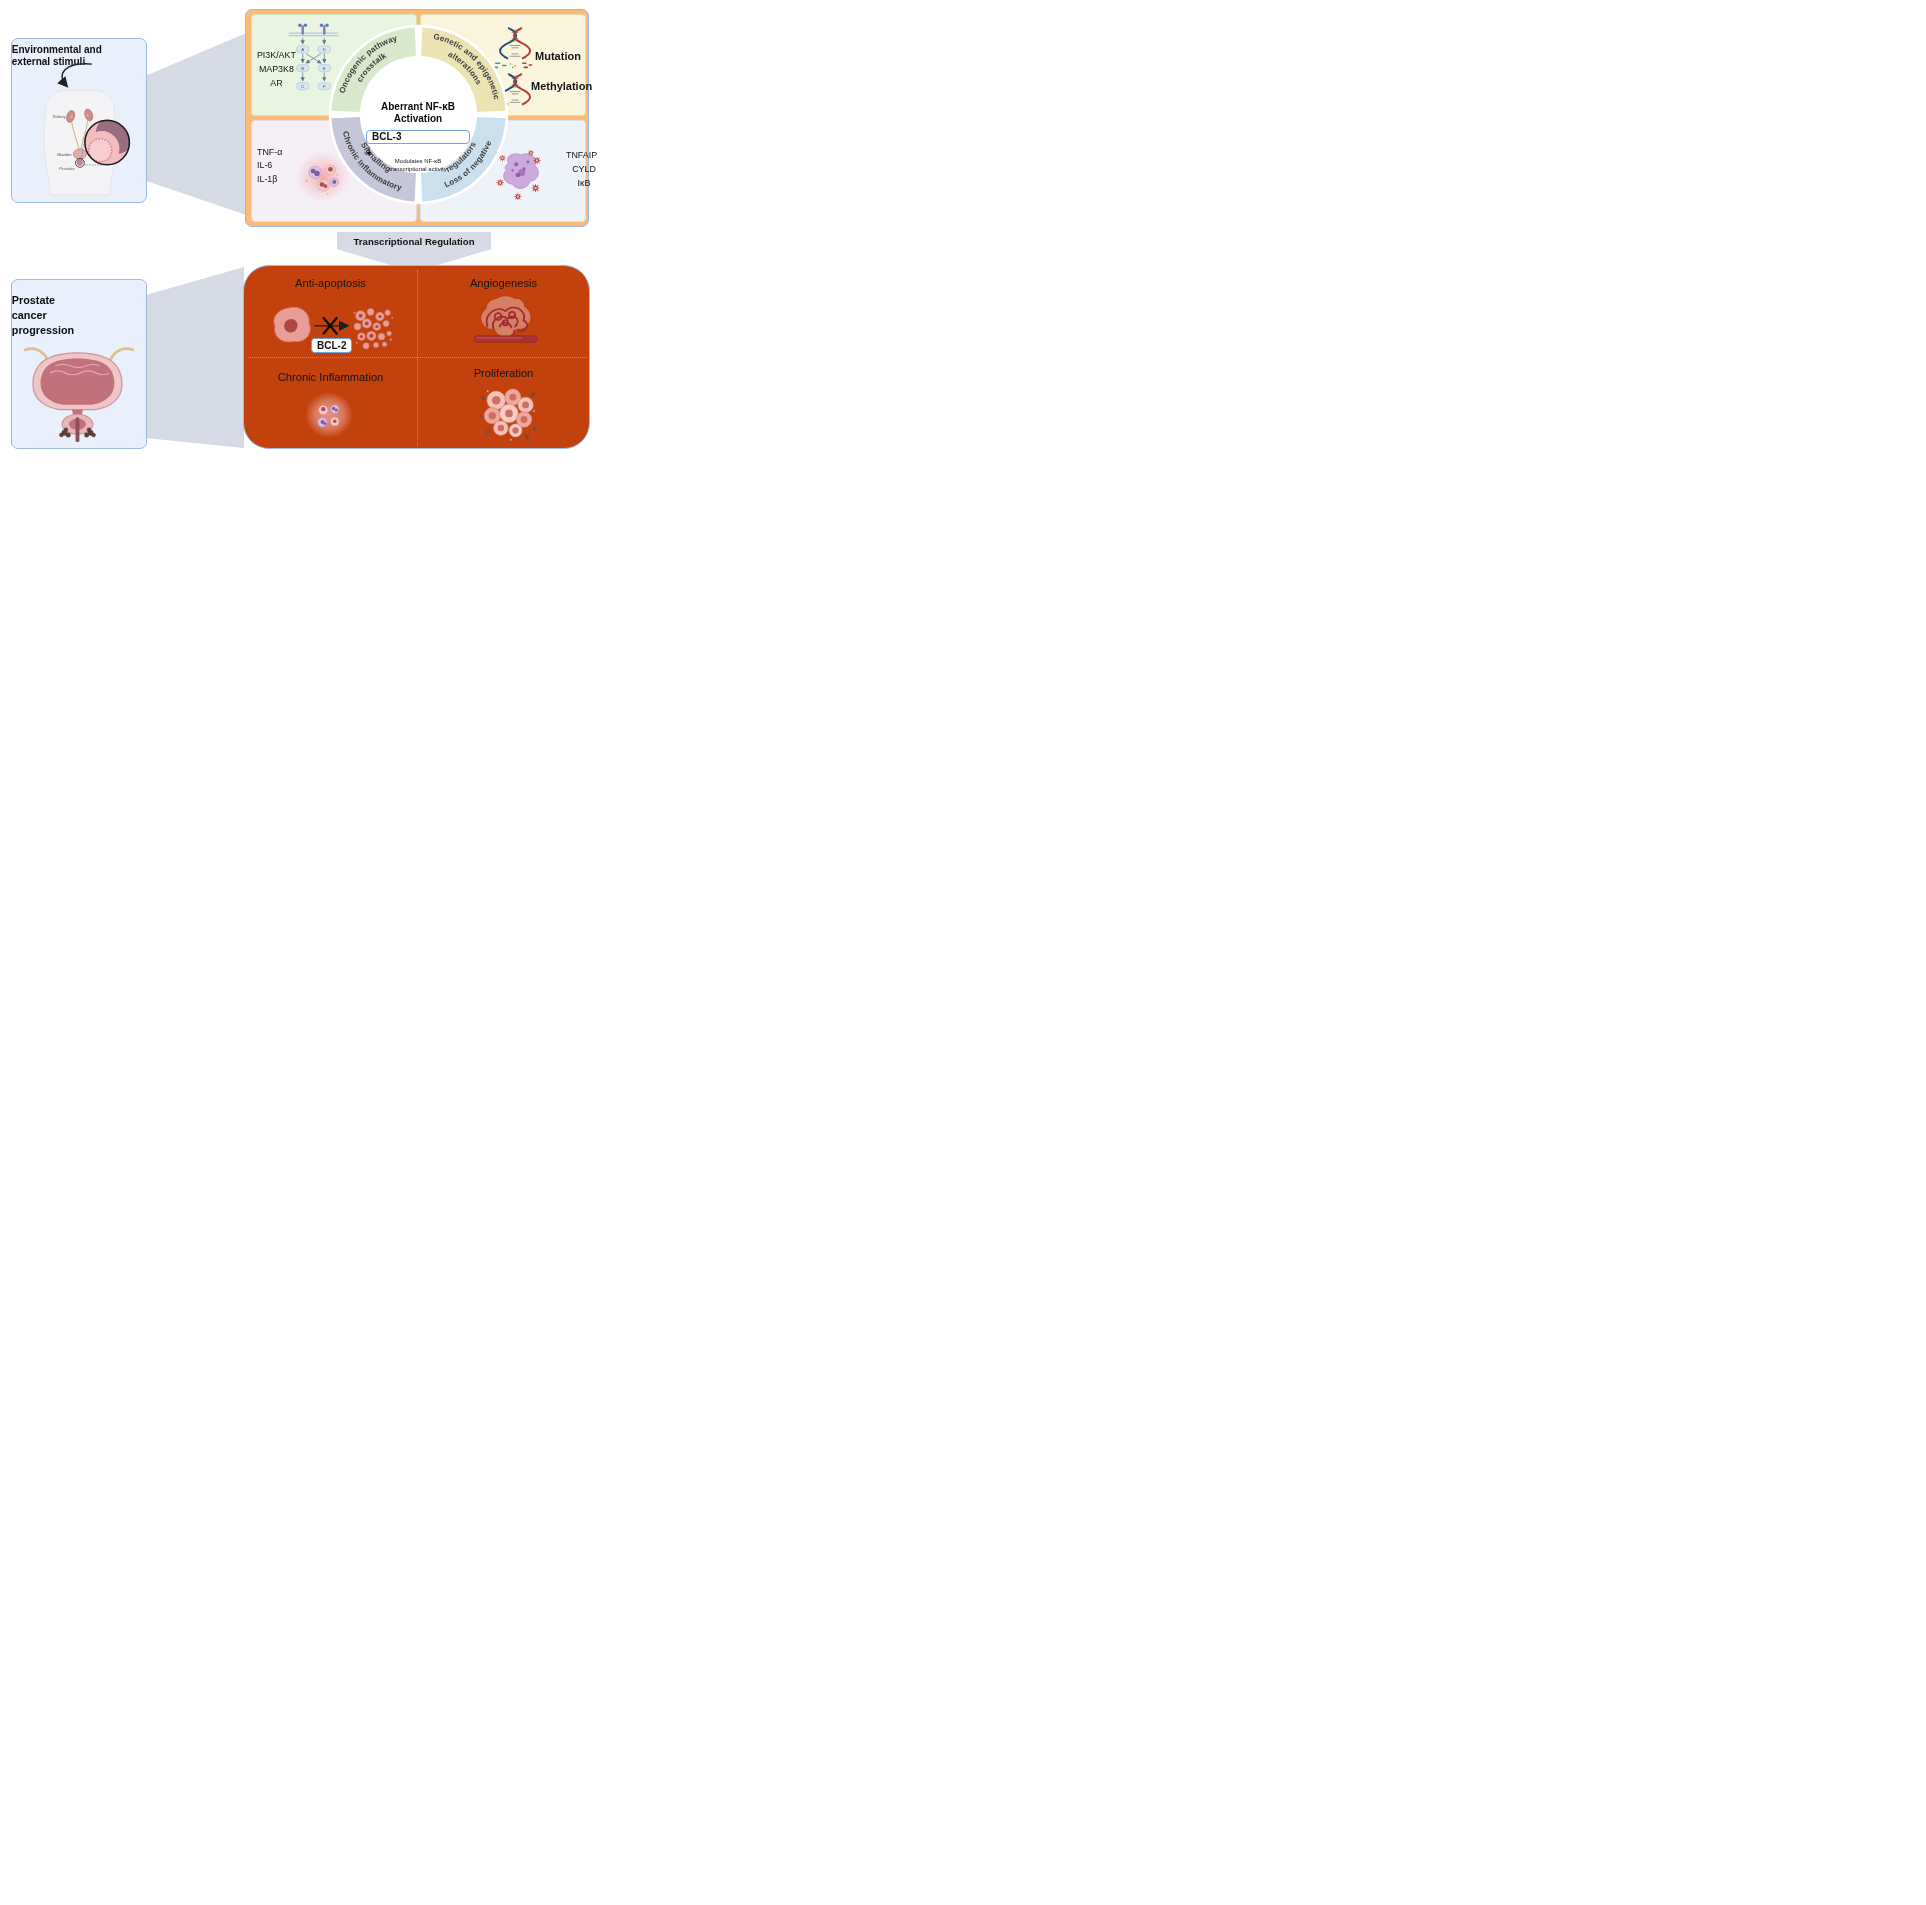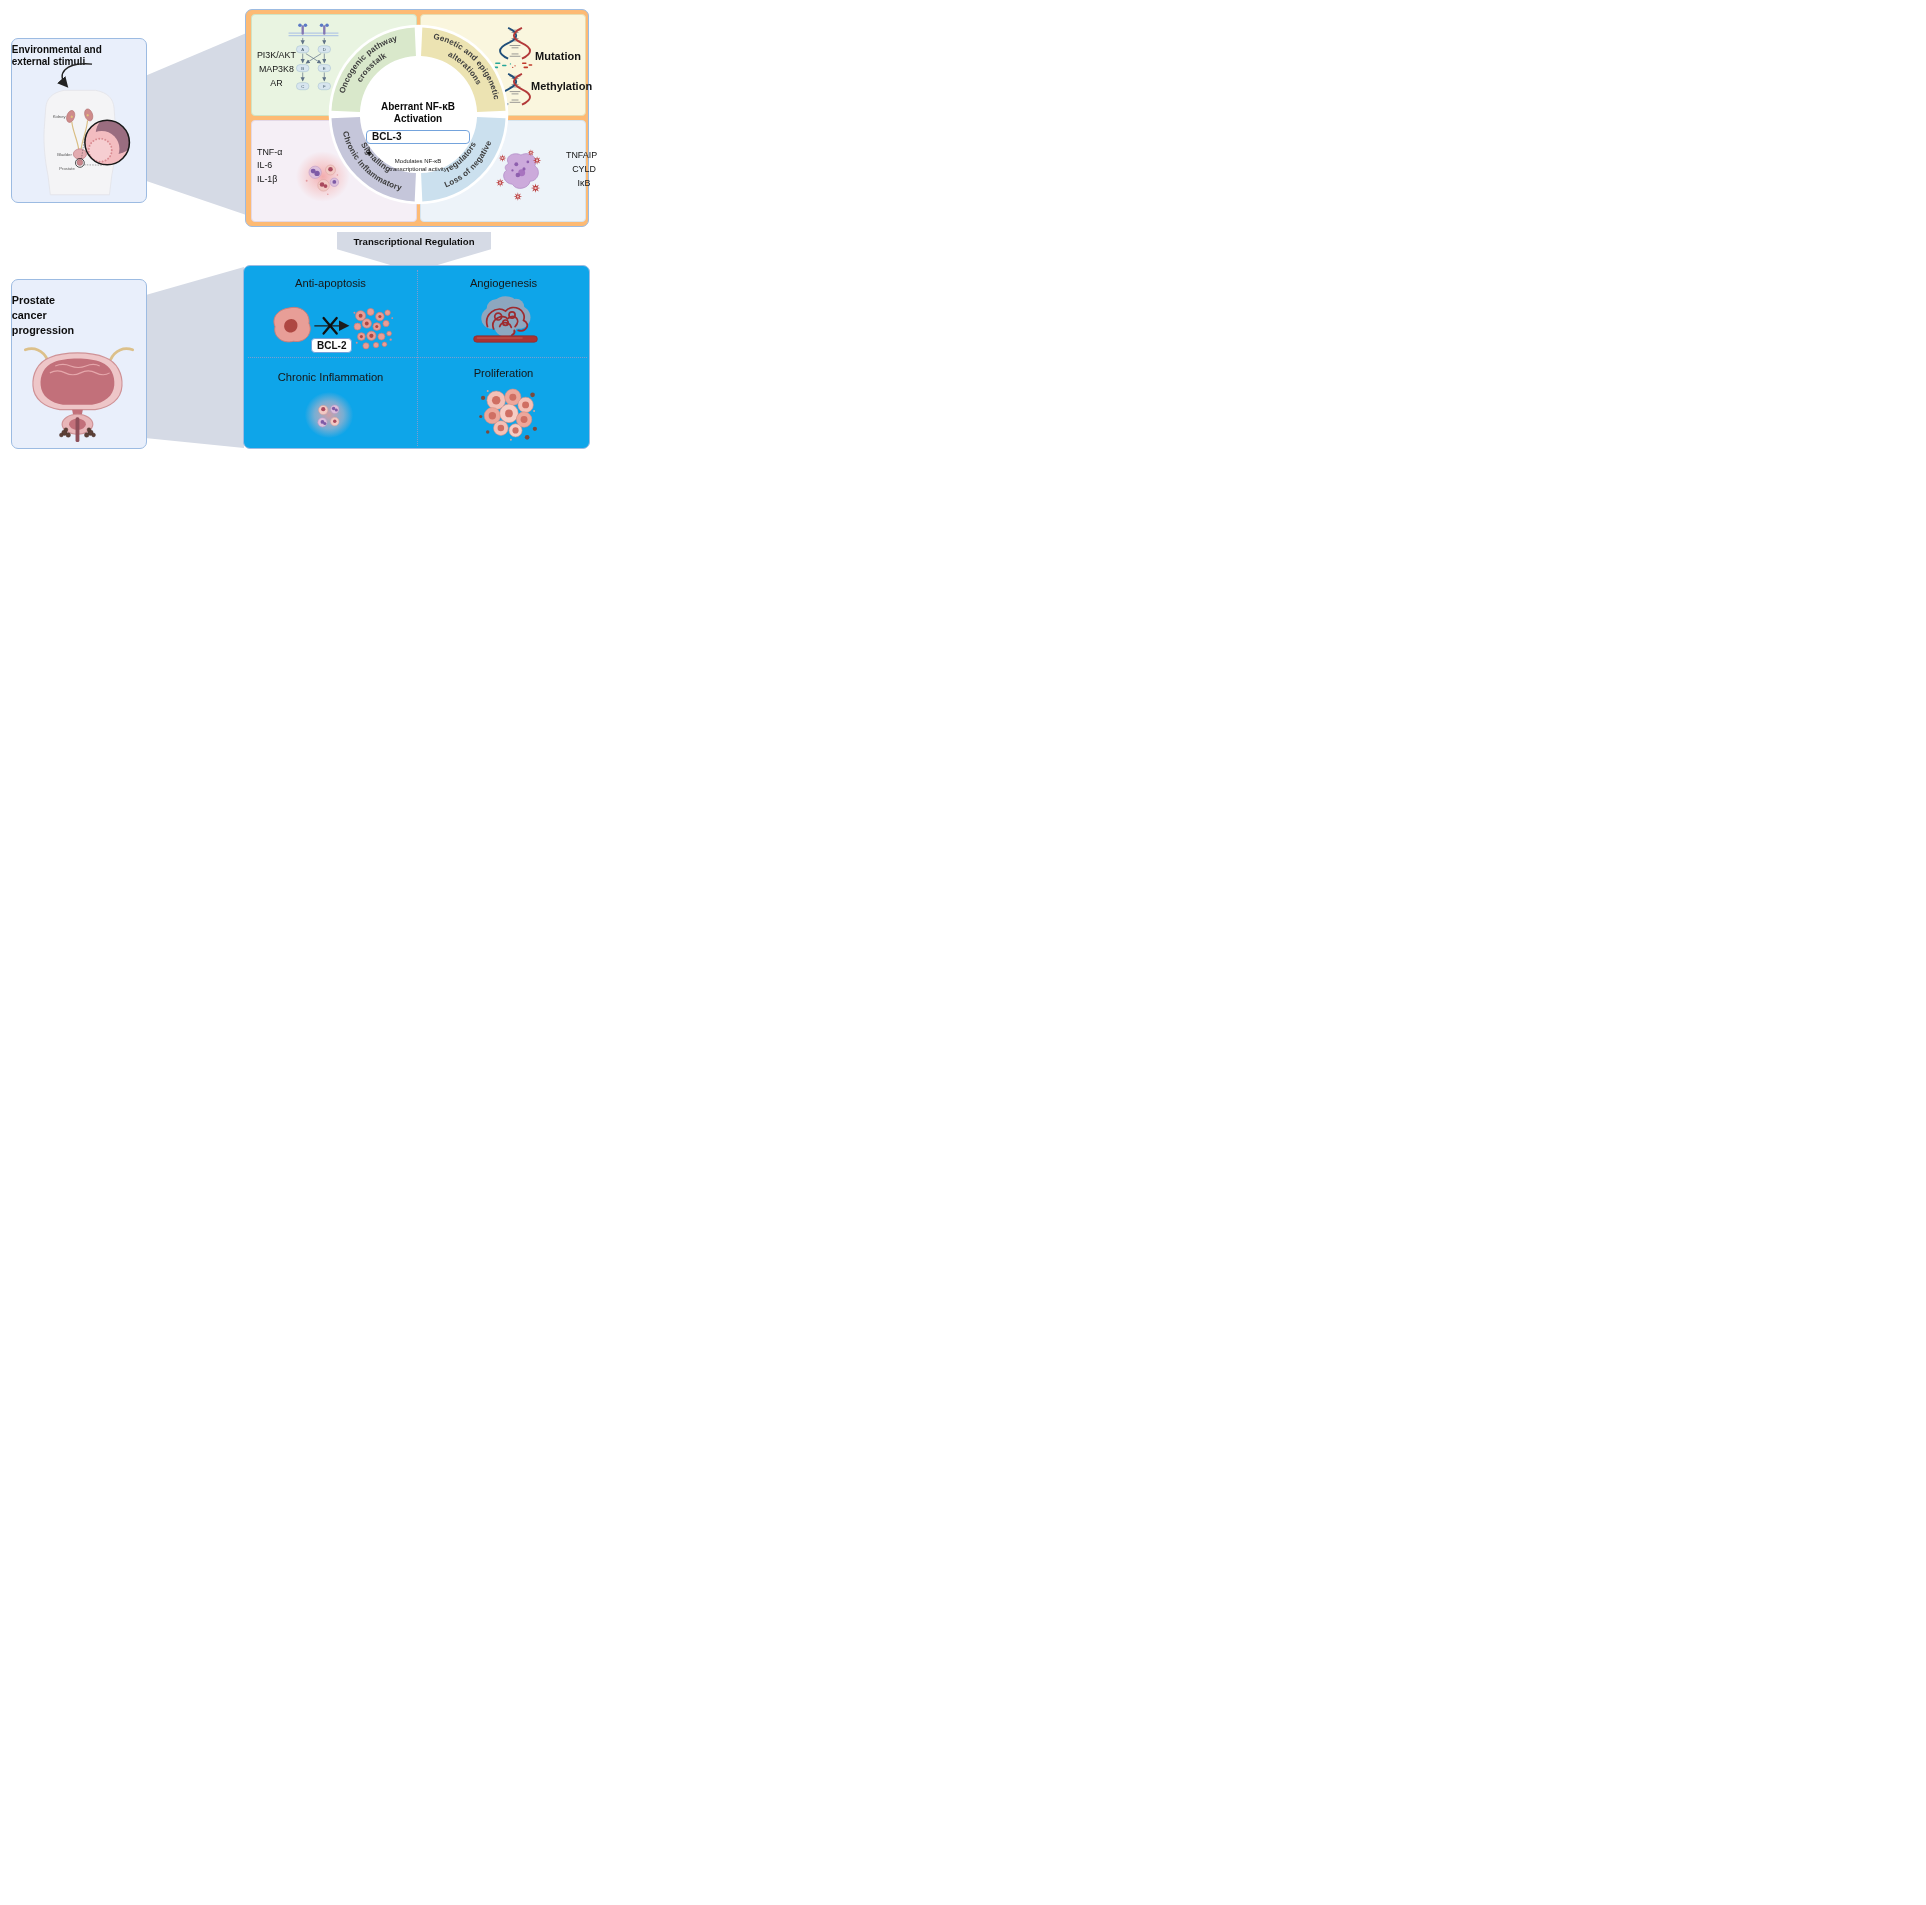--- a/index.html
+++ b/index.html
@@ -370,21 +370,21 @@
       </g>
       <g fill="#5c4037" stroke="#4a332c">
         <circle cx="176" cy="226" r="7"></circle>
           <circle cx="166" cy="232" r="6"></circle>
         <circle cx="184" cy="232" r="5"></circle>
           <circle cx="172" cy="218" r="5"></circle>
       </g>
     </svg>
   </div>
 
-  <div class="box" style="left:243px;top:265px;width:347px;height:184px;background:#0ea5e9;">
+  <div class="box" style="left:243px;top:265px;width:347px;height:184px;background:#c2410c;border-radius:26px;">
     <div class="divider-v"></div>
     <div class="divider-h"></div>
 
     <div class="quad" style="left:0;top:0;">
       <div class="quad-label" style="margin-top:10.8px;">Anti-apoptosis</div>
       <svg class="abs" style="left:21px;top:35px;" width="133" height="55" viewBox="0 0 345 142">
         <defs>
           <marker id="arwB" markerWidth="9" markerHeight="9" refX="6" refY="4" orient="auto">
             <path d="M0,0 L8,4 L0,8 Z" fill="#1d1d1d"></path>
           </marker>

